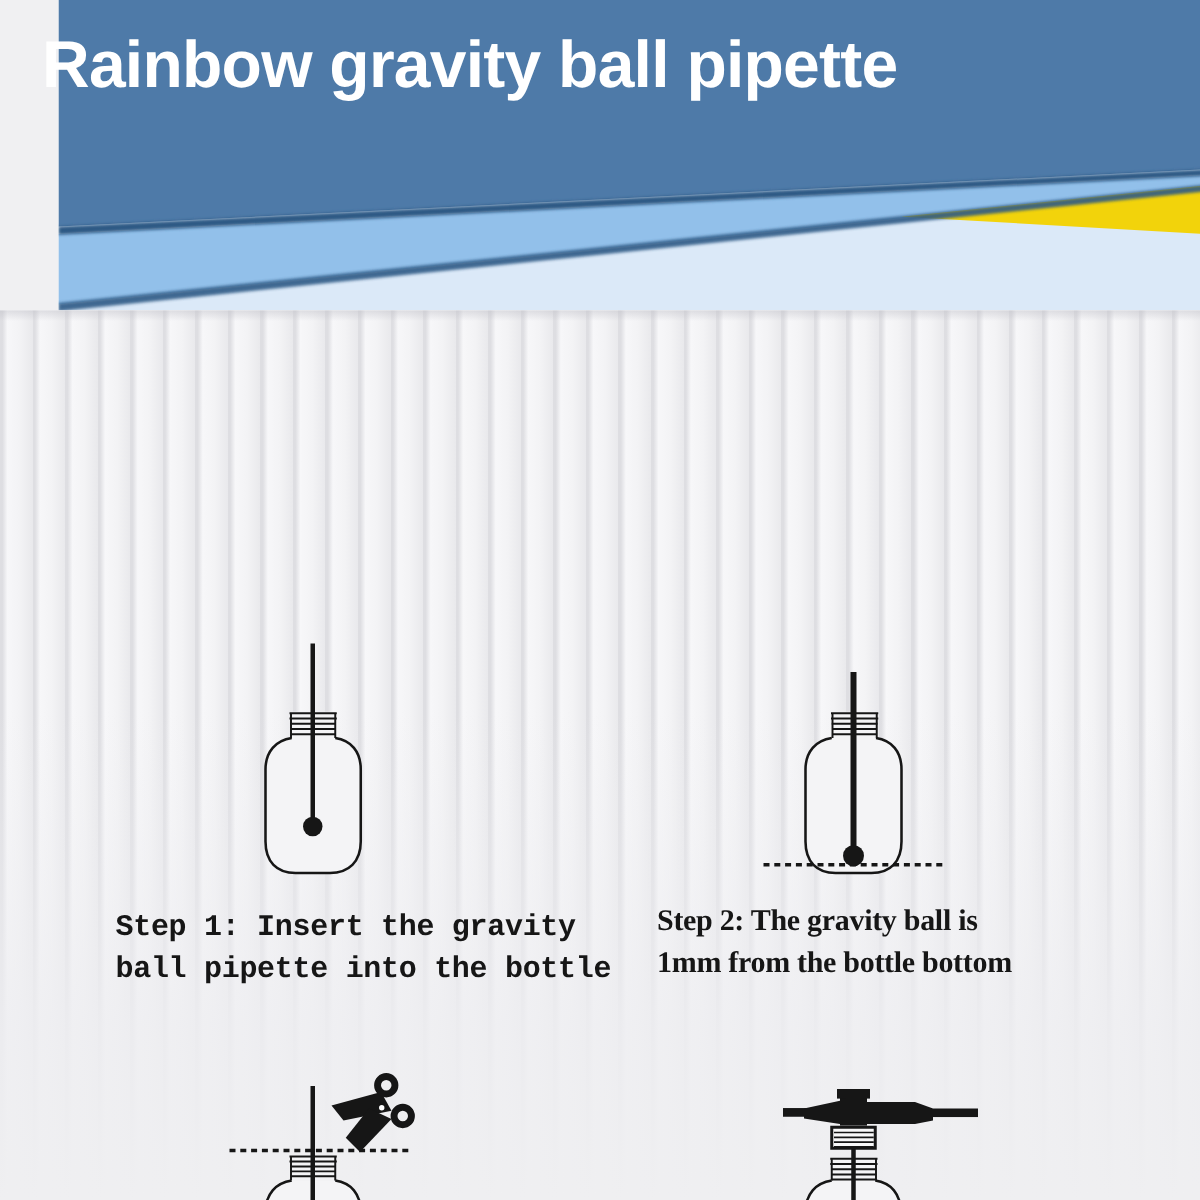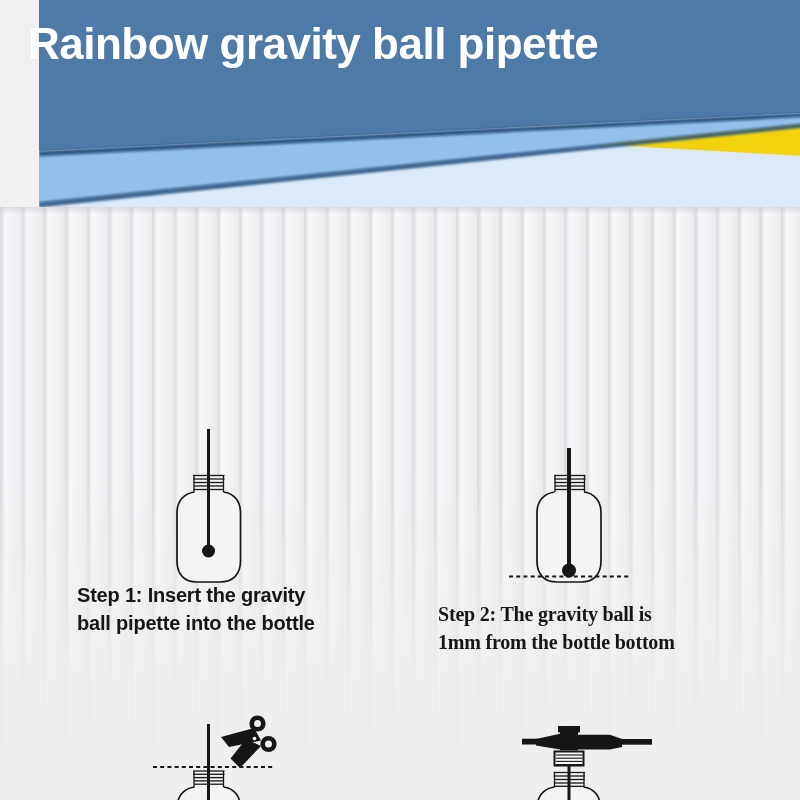--- a/index.html
+++ b/index.html
@@ -35,21 +35,21 @@
   #fig2{left:500px;top:235px;}
   #fig3{left:140px;top:500px;}
   #fig4{left:510px;top:510px;}
   
   .caption{
     position:absolute;
     font-size:20px;line-height:27.5px;font-weight:bold;
     color:var(--ink,#161616);
     white-space:pre-line;letter-spacing:-0.2px;
   }
-  #cap1{left:77px;top:375px;}
+  #cap1{left:77px;top:398px;font-family:Liberation Mono, monospace;}
   #cap2{left:438px;top:394px;font-family:Liberation Serif, serif;}
   
   .ink-stroke{stroke:var(--ink,#161616);}
   .ink-fill{fill:var(--ink,#161616);}
 </style>
 </head>
 <body>
 
 <div class="page">
 

